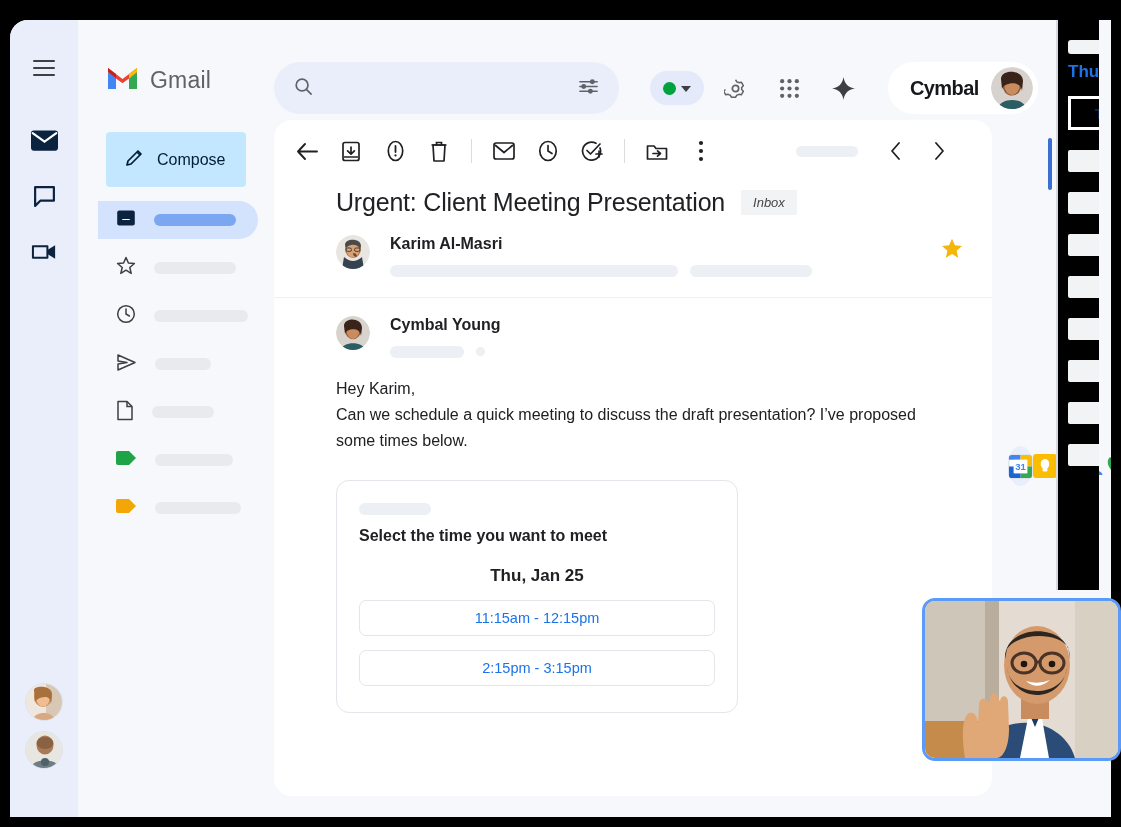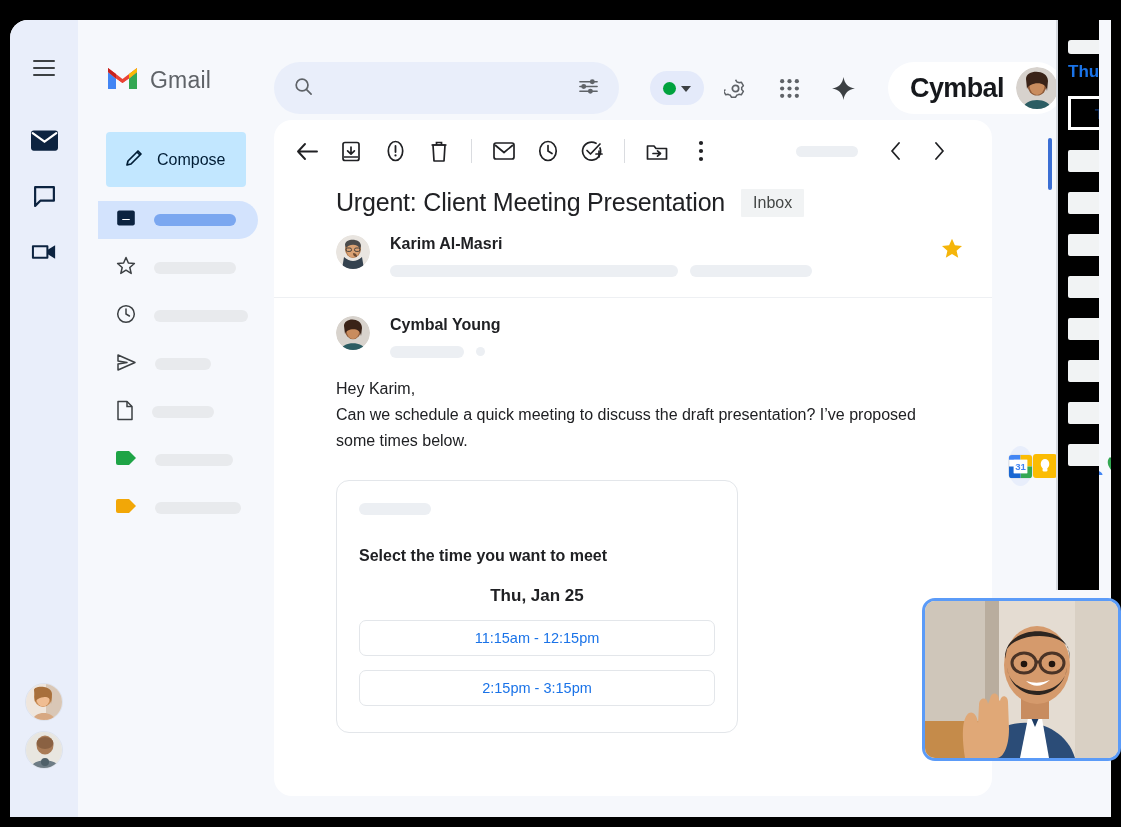--- a/index.html
+++ b/index.html
@@ -94,21 +94,21 @@
     width: 46px; height: 46px; border-radius: 50%;
     display: flex; align-items: center; justify-content: center;
     cursor: pointer;
   }
   #account-chip {
     margin-left: 14px;
     height: 52px; border-radius: 26px; background: #ffffff;
     display: flex; align-items: center; gap: 12px;
     padding: 0 5px 0 22px; cursor: pointer;
   }
-  #account-name { font-size: 27px; font-weight: bold; color: #16181c; letter-spacing: -.6px; }
+  #account-name { font-size: 20px; font-weight: bold; color: #16181c; letter-spacing: -.6px; }
   #account-avatar { width: 42px; height: 42px; border-radius: 50%; overflow: hidden; }
 
   
   #nav {
     position: absolute; left: 0; top: 96px;
     width: 196px; height: 701px;
   }
   #compose-btn {
     margin: 16px 0 0 28px;
     width: 140px; height: 55px;
@@ -148,21 +148,21 @@
   #tb-count-ph { width: 62px; height: 11px; border-radius: 6px; background: #eceff3; margin-left: 72px; }
   #tb-nav { margin-left: 14px; display: flex; gap: 2px; }
 
   #subject-row {
     display: flex; align-items: center; gap: 16px;
     padding: 6px 0 0 62px;
   }
   #subject { font-size: 25px; color: #202124; letter-spacing: -.2px; }
   #inbox-badge {
     background: #f1f3f4; color: #444746;
-    font-size: 16px; padding: 5px 12px; border-radius: 1px;
+    font-size: 13px; padding: 5px 12px; border-radius: 1px; font-style: italic;
   }
 
   .msg-row { display: flex; padding: 18px 28px 0 62px; }
   #msg-karim { border-bottom: 1px solid #eef0f3; padding-bottom: 20px; }
   .msg-avatar { width: 34px; height: 34px; border-radius: 50%; overflow: hidden; flex-shrink: 0; }
   .msg-meta { margin-left: 20px; flex: 1; }
   .msg-sender { font-size: 16px; color: #202124; font-weight: bold; }
   .msg-ph-line { display: flex; gap: 12px; margin-top: 12px; }
   .msg-ph { height: 12px; border-radius: 6px; background: #eceff3; }
   #star-icon { cursor: pointer; align-self: flex-start; margin-top: 2px; }
@@ -173,21 +173,21 @@
   }
 
   
   #time-card {
     margin: 26px 0 0 62px;
     width: 402px;
     border: 1px solid #e3e6ea; border-radius: 13px;
     padding: 22px 22px 26px 22px;
   }
   #time-card-ph { width: 72px; height: 12px; border-radius: 6px; background: #eceff3; }
-  #time-card-title { font-size: 16px; color: #202124; margin-top: 32px; font-weight: bold; }
+  #time-card-title { font-size: 16px; color: #202124; margin-top: 12px; font-weight: bold; }
   #time-card-date { font-size: 17px; color: #202124; font-weight: bold; text-align: center; margin-top: 21px; }
   .slot-btn {
     display: block; width: 100%; margin-top: 14px;
     height: 36px; border: 1px solid #e3e6ea; border-radius: 7px;
     background: #ffffff; color: #1a73e8; font-size: 14.5px;
     cursor: pointer; font-family: "Liberation Sans", sans-serif;
   }
 
   
   #side-apps {

